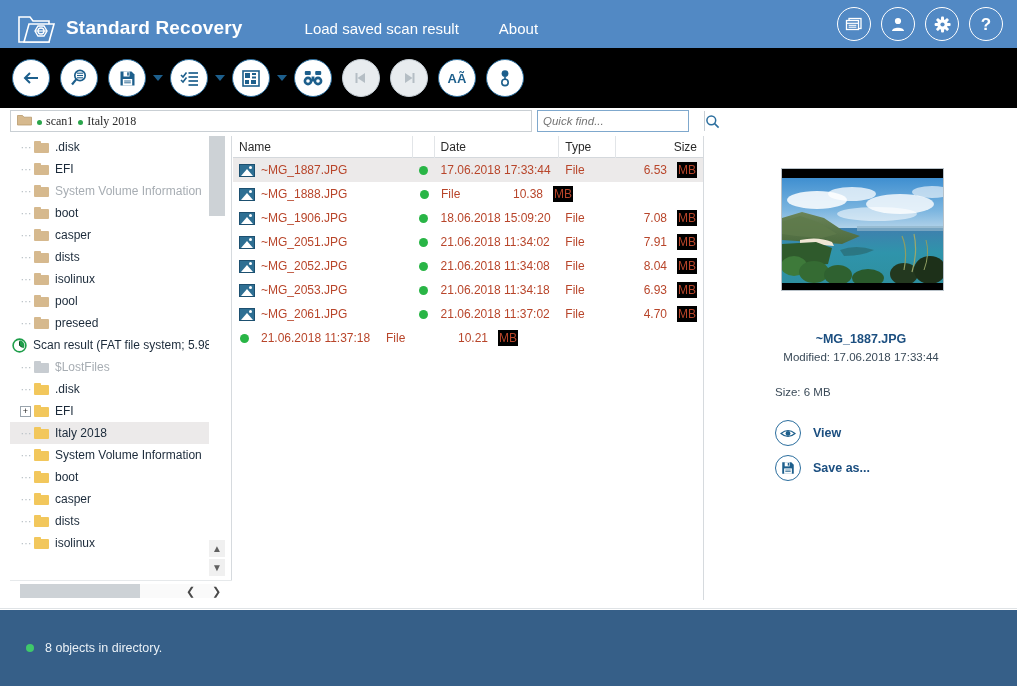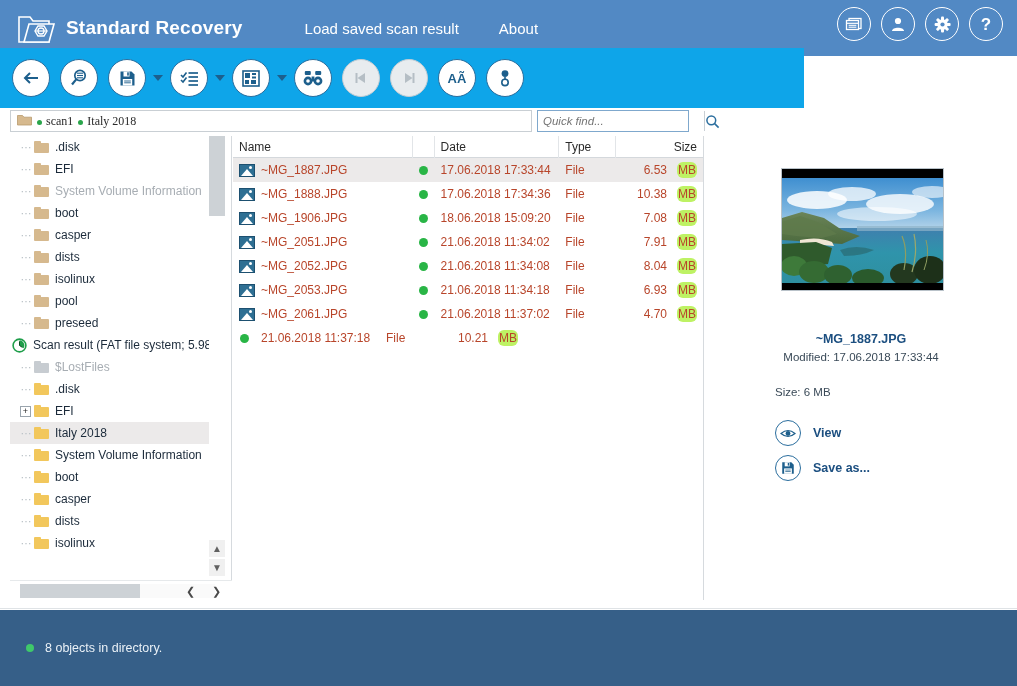--- a/index.html
+++ b/index.html
@@ -31,22 +31,22 @@
   .hdr-icons{ position:absolute; right:14px; top:7px; display:flex; gap:10px; }
   .hdr-circle{
     width:34px; height:34px; border-radius:50%;
     border:1.6px solid #ffffff;
     display:flex; align-items:center; justify-content:center;
     cursor:pointer;
   }
 
   
   .toolbar{
-    position:absolute; left:0; top:48px; width:804px; height:60px;
-    background:#0ea5e9;
+    position:absolute; left:0; top:48px; width:1017px; height:60px;
+    background:#000000;
     display:flex; align-items:center;
   }
   .tb-btn{
     width:38px; height:38px; border-radius:50%;
     border:1.5px solid #2b6e9e;
     display:flex; align-items:center; justify-content:center;
     cursor:pointer; background:#fff; flex:none;
   }
   .tb-btn.disabled{ border-color:#c3ccd3; background:#e8ecef; cursor:default; }
   .tb-gap{ width:10px; flex:none; }
@@ -177,21 +177,21 @@
     position:relative; overflow:hidden;
   }
   .img-icon:before{
     content:"";position:absolute;left:1px;bottom:0;width:0;height:0;
     border-left:6px solid transparent;border-right:6px solid transparent;border-bottom:7px solid #ffffff;
   }
   .img-icon:after{
     content:"";position:absolute;right:2px;top:1.5px;width:3px;height:3px;border-radius:50%;background:#ffffff;
   }
   .green-dot{ width:9px;height:9px;border-radius:50%;background:#29b546; display:block; }
-  .unit{ background:#bef264; padding:1px 1px;border-radius:6px; }
+  .unit{ background:#000000; padding:1px 1px; }
 
   
   .preview{
     position:absolute; left:705px; top:136px; width:312px; height:464px;
     background:#ffffff;
   }
   .thumb-frame{
     position:absolute; left:76px; top:32px; width:163px; height:123px;
     border:1px solid #b9c2c9; background:#000; padding:0; overflow:hidden;
   }
@@ -584,21 +584,20 @@
         </div>
       </div>
       <div class="row">
         <div class="cell c-name">
           <span class="img-icon"></span>
           <span>~MG_1888.JPG</span>
         </div>
         <div class="cell c-mark">
           <span class="green-dot"></span>
         </div>
-        <div class="cell c-date">17.06.2018 17:34:36</div>
         <div class="cell c-type">File</div>
         <div class="cell c-size">
           <span>10.38</span>
           <span class="unit">MB</span>
         </div>
       </div>
       <div class="row">
         <div class="cell c-name">
           <span class="img-icon"></span>
           <span>~MG_1906.JPG</span>

